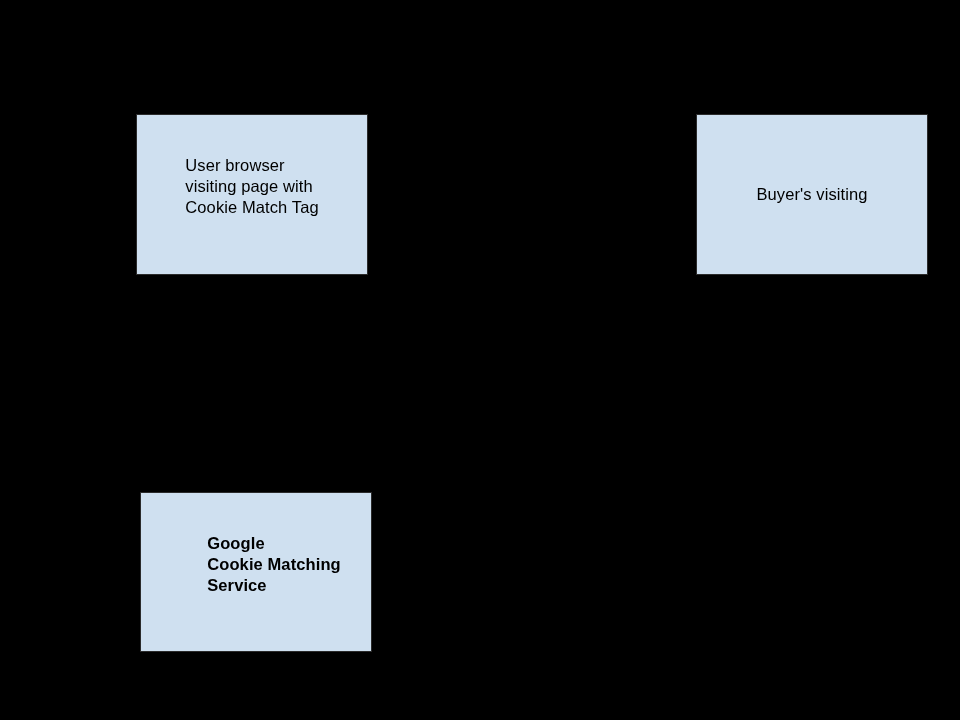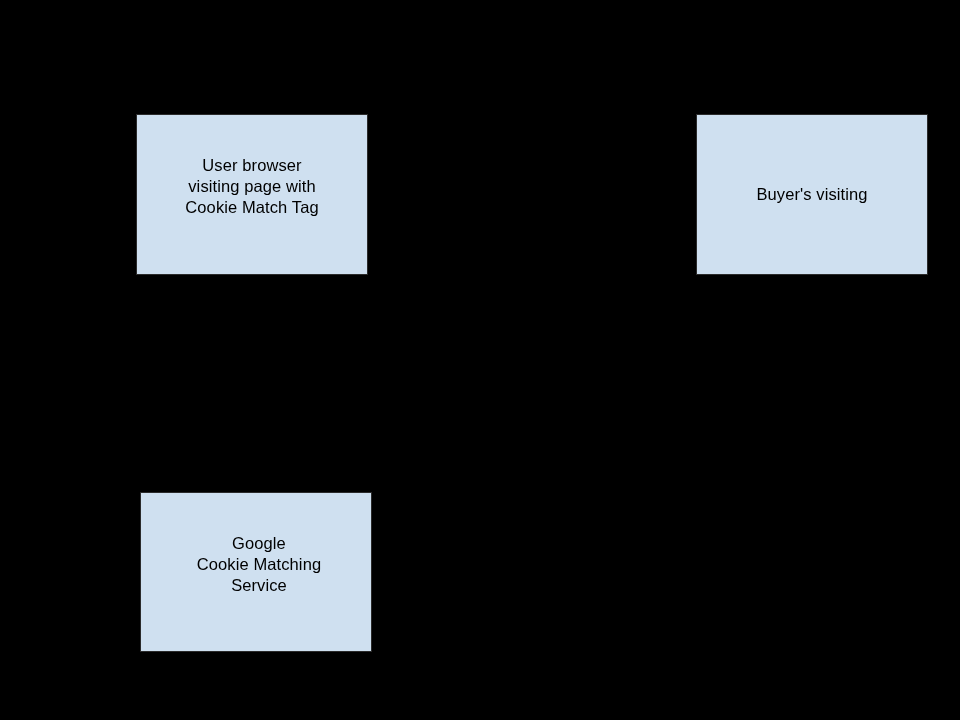--- a/index.html
+++ b/index.html
@@ -25,32 +25,33 @@
     border: 1px solid #2b2b2b;
     display: flex;
     align-items: center;
     justify-content: center;
   }
   .node-label {
     color: #000000;
     font-family: "Liberation Sans", sans-serif;
     font-size: 16.5px;
     line-height: 21px;
-    text-align: center;
+    text-align: left;
     white-space: pre-line;
     letter-spacing: 0.1px;
   }
   
   .node.shift-up .node-label {
     position: relative;
     top: -8px;
   }
   .node.shift-right .node-label {
     position: relative;
-    left: 3px;
+    left: 18px;
+    font-weight: bold;
   }
 </style>
 </head>
 <body>
 
 <div id="canvas">
 
   <div class="node shift-up" style="left:136px; top:114px; width:232px; height:161px;">
     <span class="node-label">User browser
 visiting page with

